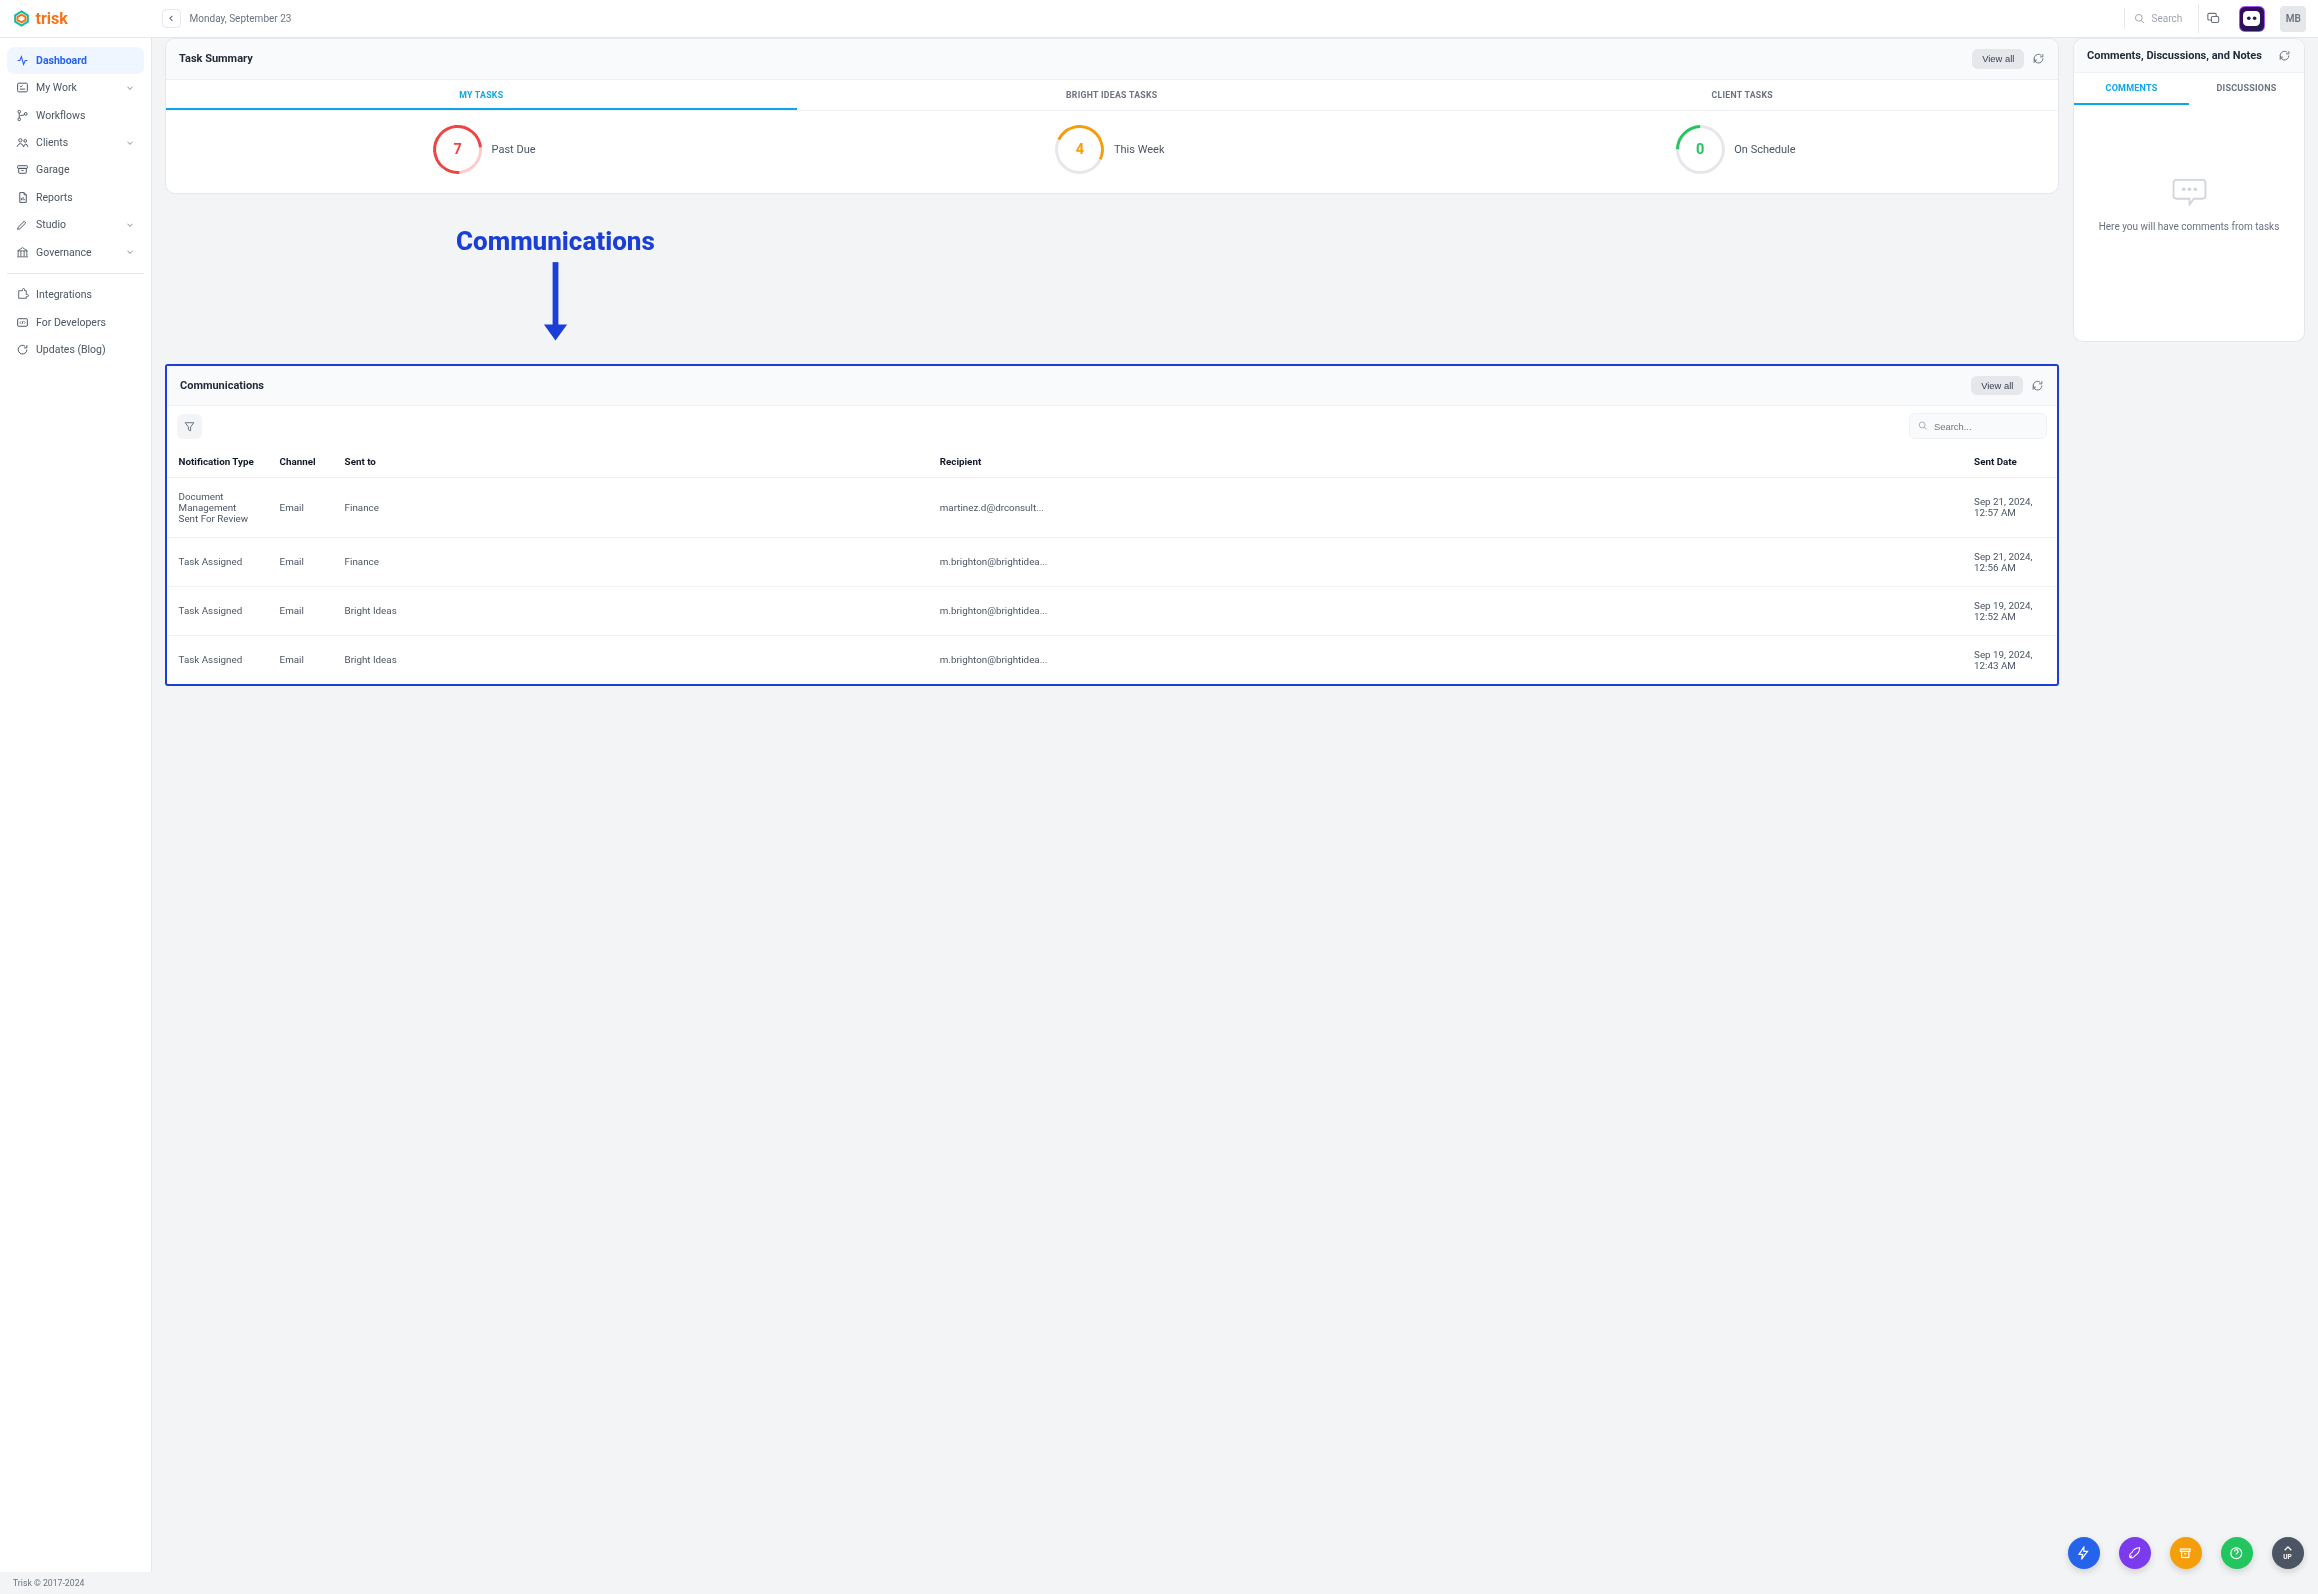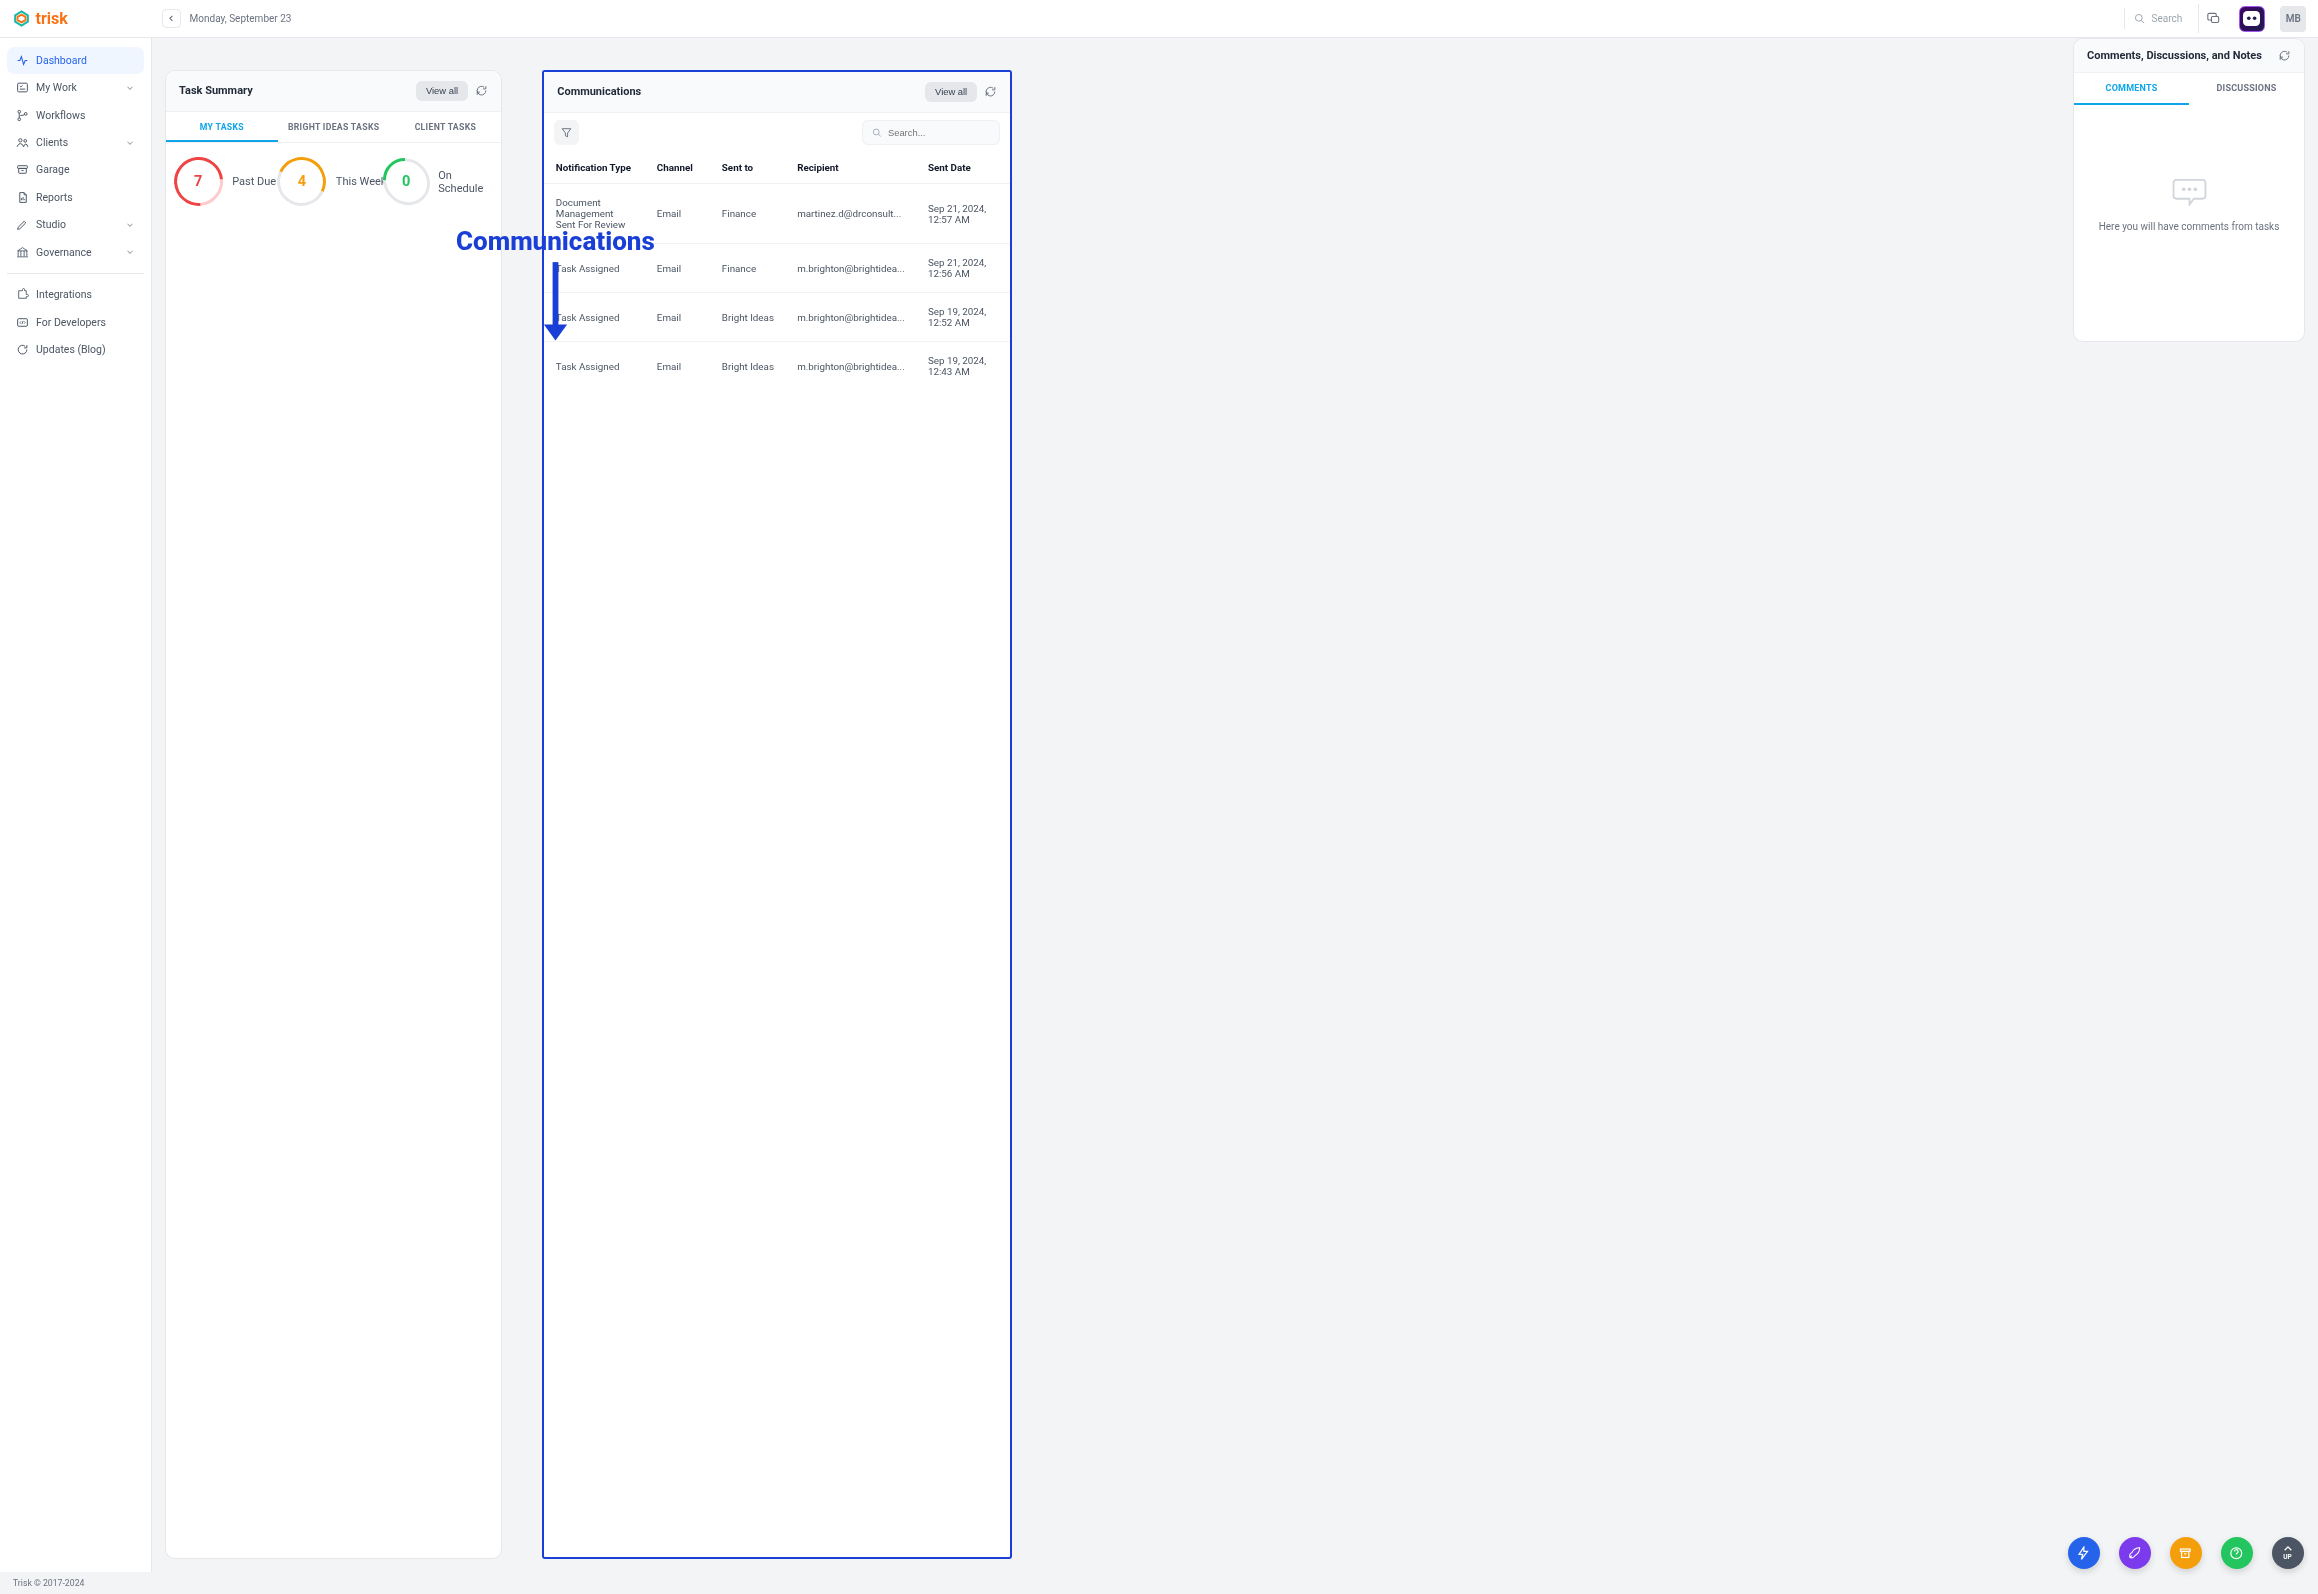--- a/index.html
+++ b/index.html
@@ -17,26 +17,26 @@
 .header-icon-btn { width: 29px; height: 29px; display: flex; align-items: center; justify-content: center; border-left: 0.7px solid #e5e7eb; cursor: pointer; color: #6b7280; }
 .bot-btn { width: 26px; height: 26px; border-radius: 5.8px; background: linear-gradient(135deg,#3b0764,#1e1b4b); display:flex; align-items:center; justify-content:center; margin: 0 4.3px; border: 1.4px solid #a855f7; }
 .bot-face { width: 17.4px; height: 14.5px; border-radius: 4.3px; background: #fff; position: relative; }
 .avatar { width: 26px; height: 26px; border-radius: 4px; background: #e5e7eb; display:flex; align-items:center; justify-content:center; font-weight:600; color:#6b7280; margin-left: 4.3px; }
 
 
 .body { display: flex; flex: 1; }
 .sidebar { width: 152px; background: #fff; border-right: 0.7px solid #e5e7eb; padding: 8.7px 7.2px; display: flex; flex-direction: column; }
 .sidebar hr { border: none; border-top: 0.7px solid #e5e7eb; margin: 7.2px 0; }
 .nav-item { display: flex; align-items: center; gap: 7.2px; padding: 7.2px 8.7px; border-radius: 7.2px; color: #4b5563; cursor: pointer; font-size: 10.5px; }
-.nav-item.active { background: #eff6ff; color: #2563eb; font-weight: 400; }
+.nav-item.active { background: #eff6ff; color: #2563eb; font-weight: 700; }
 .nav-item .chev { margin-left: auto; color: #9ca3af; }
 .nav-icon { width: 13px; height: 13px; flex-shrink: 0; }
 
 .main { flex: 1; display: flex; gap: 14.5px; padding: 0 13px 13px 13px; position: relative; overflow: auto; }
-.main-col { flex: 1; display: flex; flex-direction: row; gap: 20px; margin-top: 32px; }
+.main-col { flex: 1; display: flex; flex-direction: column; gap: 20px; }
 .side-col { width: 232px; }
 
 .card { background: #fff; border: 0.7px solid #e5e7eb; border-radius: 10px; overflow: hidden; }
 .card-head { display: flex; align-items: center; justify-content: space-between; padding: 10px 13px; background: #f9fafb; border-bottom: 0.7px solid #eef0f3; }
 .card-head h3 { font-size: 11px; font-weight: 700; }
 .head-actions { display: flex; align-items: center; gap: 7.2px; }
 .pill-btn { padding: 4.3px 10px; border-radius: 5.8px; background: #e5e7eb; color: #374151; font-size: 9.4px; cursor: pointer; border: none; }
 .refresh-ic { width: 13px; height: 13px; color: #6b7280; cursor: pointer; }
 
 

